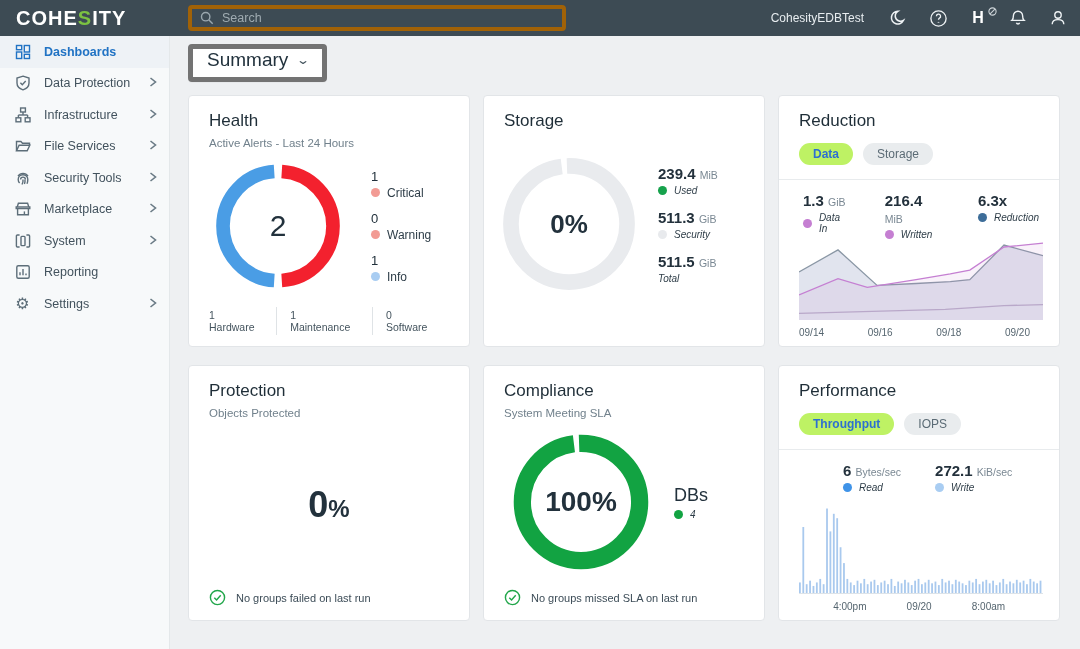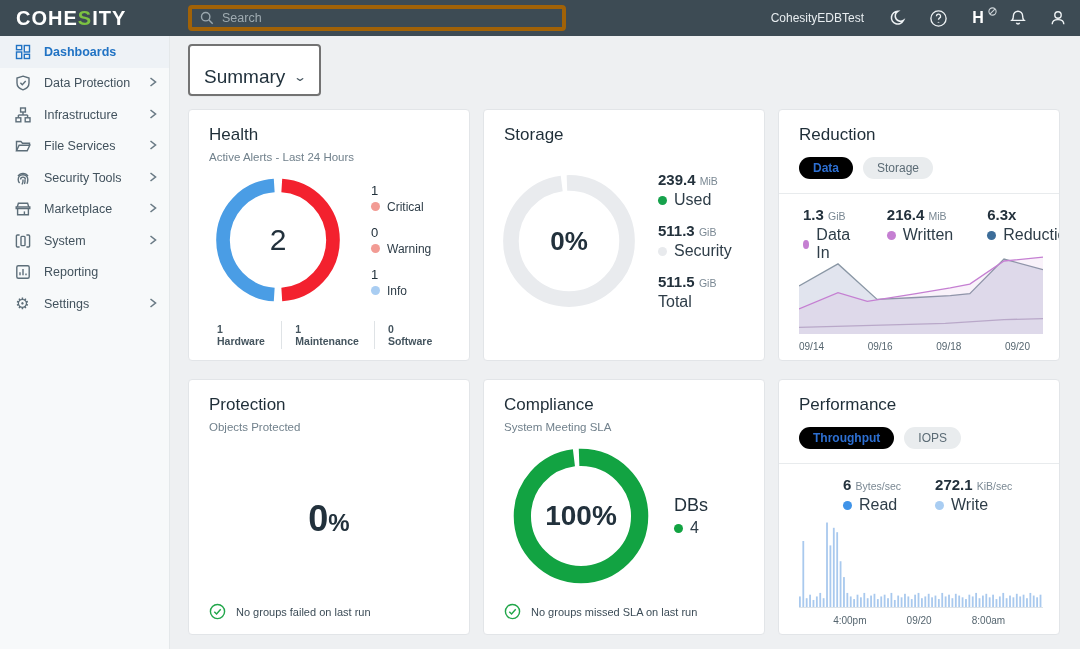--- a/index.html
+++ b/index.html
@@ -23,54 +23,54 @@
   .side-item { display:flex; align-items:center; height:31.5px; padding:0 12px 0 14px; cursor:pointer; font-size:12.5px; color:#42525d; }
   .side-item .s-icon { width:17px; height:17px; margin-right:13px; display:flex; align-items:center; justify-content:center; color:#5d6e79; }
   .side-item .chev { margin-left:auto; color:#6a7a85; }
   .side-item.active { background:#eef2f6; color:#2173c4; font-weight:bold; }
   .side-item.active .s-icon { color:#2173c4; }
   .side-item svg { stroke:currentColor; fill:none; stroke-width:1.4; }
   .gear-glyph { font-size:16px; line-height:16px; }
 
   
   .main { position:absolute; left:170px; top:36px; width:910px; height:613px; padding:8px 20px 0 18px; }
-  .view-btn { display:inline-flex; align-items:center; gap:10px; background:#fff; border:2px solid #737373; border-radius:4px; padding:20px 14px 6px 14px; font-size:19px; color:#22323d; cursor:pointer; box-shadow:0 1px 1px rgba(0,0,0,.03); }
+  .view-btn { display:inline-flex; align-items:center; gap:10px; background:#fff; border:5px solid #737373; border-radius:4px; padding:0 14px 6px 14px; font-size:19px; color:#22323d; cursor:pointer; box-shadow:0 1px 1px rgba(0,0,0,.03); }
   .view-btn .chev-down { font-size:12px; color:#44545e; transform:scaleX(1.4); }
 
   .grid { margin-top:13px; display:grid; grid-template-columns:282px 282px 282px; grid-template-rows:252px 256px; gap:18px 13px; }
   .card { background:#fff; border:1px solid #e2e5e8; border-radius:4px; position:relative; overflow:hidden; }
   .card-head { padding:15px 20px 0 20px; }
   .card-title { font-size:17px; color:#1f2e38; font-weight:500; }
   .card-sub { font-size:11.5px; color:#71818c; margin-top:6px; }
 
   .pills { display:flex; gap:10px; margin:12px 0 14px 0; }
   .pill { font-size:12px; padding:4px 14px; border-radius:12px; background:#e9ecee; color:#5b6b75; cursor:pointer; }
-  .pill.active { background:#000000; color:#2d6fd1; font-weight:bold; }
+  .pill.active { background:#bef264; color:#2d6fd1; font-weight:bold; }
   .card-divider { border-top:1px solid #e8ebed; }
 
   
   .health-body { display:flex; align-items:center; padding:14px 0 0 26px; }
   .donut-wrap { position:relative; width:126px; height:126px; }
   .donut-center { position:absolute; inset:0; display:flex; align-items:center; justify-content:center; font-size:30px; color:#22313c; }
   .donut-center.pct { font-size:26px; font-weight:bold; }
   .h-legend { margin-left:30px; display:flex; flex-direction:column; gap:11px; }
   .hl-val { font-size:13px; color:#22313c; margin-bottom:2px; }
   .hl-row { display:flex; align-items:center; gap:7px; font-size:12px; color:#2e3d48; }
   .dot { width:9px; height:9px; border-radius:50%; display:inline-block; }
-  .card-footer-line { position:absolute; left:8px; right:0; bottom:11px; display:flex; padding:0 20px;font-weight:bold; }
+  .card-footer-line { position:absolute; left:0; right:0; bottom:11px; display:flex; padding:0 20px; }
   .hf-item { font-size:10.5px; color:#44545e; padding:2px 13px; border-right:1px solid #dfe3e6; }
   .hf-item:first-child { padding-left:0; }
   .hf-item:last-child { border-right:none; }
 
   
   .ring-body { display:flex; align-items:center; padding:10px 0 0 18px; }
   .ring-legend { margin-left:22px; display:flex; flex-direction:column; gap:13px; }
   .rl-val { font-size:15px; font-weight:bold; color:#23313c; }
   .rl-val .unit { font-size:10.5px; font-weight:normal; color:#7a8893; }
-  .rl-lab { display:flex; align-items:center; gap:7px; font-size:16px; color:#2e3d48; margin-top:3px; }
+  .rl-lab { display:flex; align-items:center; gap:7px; font-size:10px; color:#2e3d48; margin-top:3px;font-style:italic; }
   .check-footer { position:absolute; left:20px; bottom:14px; display:flex; align-items:center; gap:10px; font-size:11px; color:#3c4c57; font-weight:500; }
 
   
   .big-pct { position:absolute; left:0; right:0; top:118px; text-align:center; font-size:36px; font-weight:bold; color:#22313c; }
   .big-pct .pctsign { font-size:24px; }
 
   
   .stats-row { display:flex; gap:34px; padding:12px 20px 0 24px; }
   .stat .rl-val { font-size:15px; }
   .chart-box { position:absolute; left:20px; right:18px; bottom:26px; }

